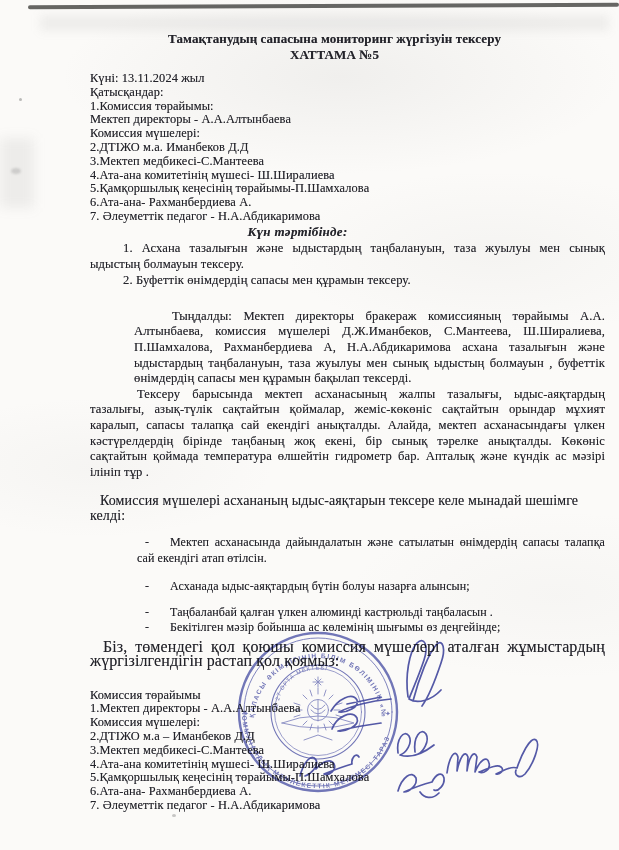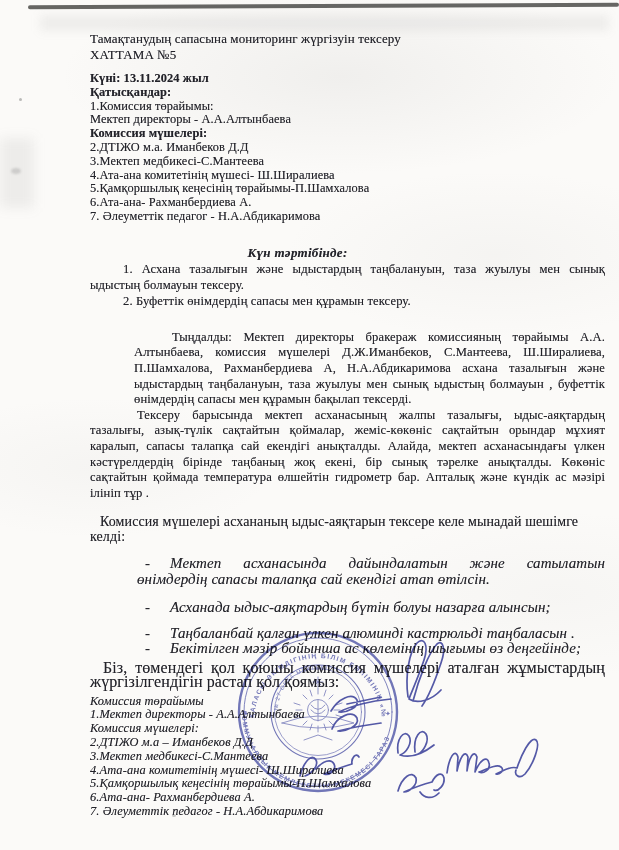--- a/index.html
+++ b/index.html
@@ -17,38 +17,38 @@
   .artifact{position:absolute;pointer-events:none;}
   .scan-top-line{top:4px;left:28px;right:0;height:4px;background:#4b4b49;transform:rotate(-.25deg);border-radius:2px;opacity:.85;}
   .scan-band{top:15px;left:40px;right:10px;height:16px;background:rgba(130,130,126,.10);filter:blur(5px);}
   .smudge-left{top:138px;left:0;width:34px;height:70px;background:rgba(120,120,116,.10);filter:blur(6px);}
   .speck1{top:98px;left:19px;width:3px;height:3px;background:rgba(90,90,90,.4);border-radius:50%;}
   .speck2{top:168px;left:11px;width:10px;height:6px;background:rgba(110,110,110,.25);border-radius:50%;filter:blur(1px);}
   .speck3{top:814px;left:172px;width:4px;height:3px;background:rgba(100,100,100,.35);border-radius:50%;}
 
   .doc{position:absolute;left:90px;top:31px;width:515px;
        text-shadow:0 0 .5px rgba(40,40,46,.45);letter-spacing:.1px;}
-  .title{font-size:13px;font-weight:400;line-height:16px;text-align:left;padding-right:26px;}
+  .title{font-size:13px;font-weight:700;line-height:16px;text-align:center;padding-right:26px;}
   .meta{margin-top:9px;}
   .meta p,.sign-block p{margin:0;font-size:12.4px;line-height:13.8px;white-space:nowrap;}
-  .b{font-weight:700;}
-  .agenda-heading{margin-top:21px;font-size:13px;font-weight:700;font-style:italic;text-align:center;padding-right:100px;letter-spacing:.3px;}
+  .b{font-weight:400;}
+  .agenda-heading{font-size:13px;font-weight:700;font-style:italic;text-align:center;padding-right:100px;letter-spacing:.3px;}
   .agenda{}
   .agenda p{margin:0;font-size:12.6px;line-height:16px;text-align:justify;text-indent:33px;}
   .para{margin:0;font-size:12.6px;line-height:15.6px;text-align:justify;}
   .para.heard{margin-top:21px;text-indent:38px;margin-left:44px;}
   .para.inspect{text-indent:47px;}
   .decision-intro{margin:13px 0 0 0;font-size:14px;line-height:15px;text-indent:10px;}
-  ul.decisions{list-style:none;margin:12px 0 3px 47px;padding:0;font-size:15px;line-height:15.5px;font-style:italic;}
+  ul.decisions{list-style:none;margin:12px 0 3px 47px;padding:0;font-size:12px;line-height:15.5px;}
   ul.decisions li{position:relative;text-indent:33px;text-align:justify;}
   ul.decisions li::before{content:"-";position:absolute;left:8px;top:0;text-indent:0;}
   ul.decisions li.g1{margin-bottom:13px;}
   ul.decisions li.g2{margin-bottom:10px;}
   .closing{margin:4px 0 0 0;font-size:16px;line-height:13.9px;text-align:justify;text-indent:13px;}
-  .sign-block{margin-top:6px;font-style:italic;}
+  .sign-block{margin-top:21px;}
 
   svg.overlay{position:absolute;left:0;top:0;width:619px;height:850px;mix-blend-mode:multiply;pointer-events:none;}
   .stampgrp{opacity:.78;}
   .siggrp{opacity:.88;}
   .stamp-arc-text{font-family:"Liberation Sans","DejaVu Sans",sans-serif;font-size:6.6px;letter-spacing:1.4px;font-weight:700;}
   .stamp-arc-text-inner{font-family:"Liberation Sans","DejaVu Sans",sans-serif;font-size:5.6px;letter-spacing:1px;}
 </style>
 </head>
 <body>
 

